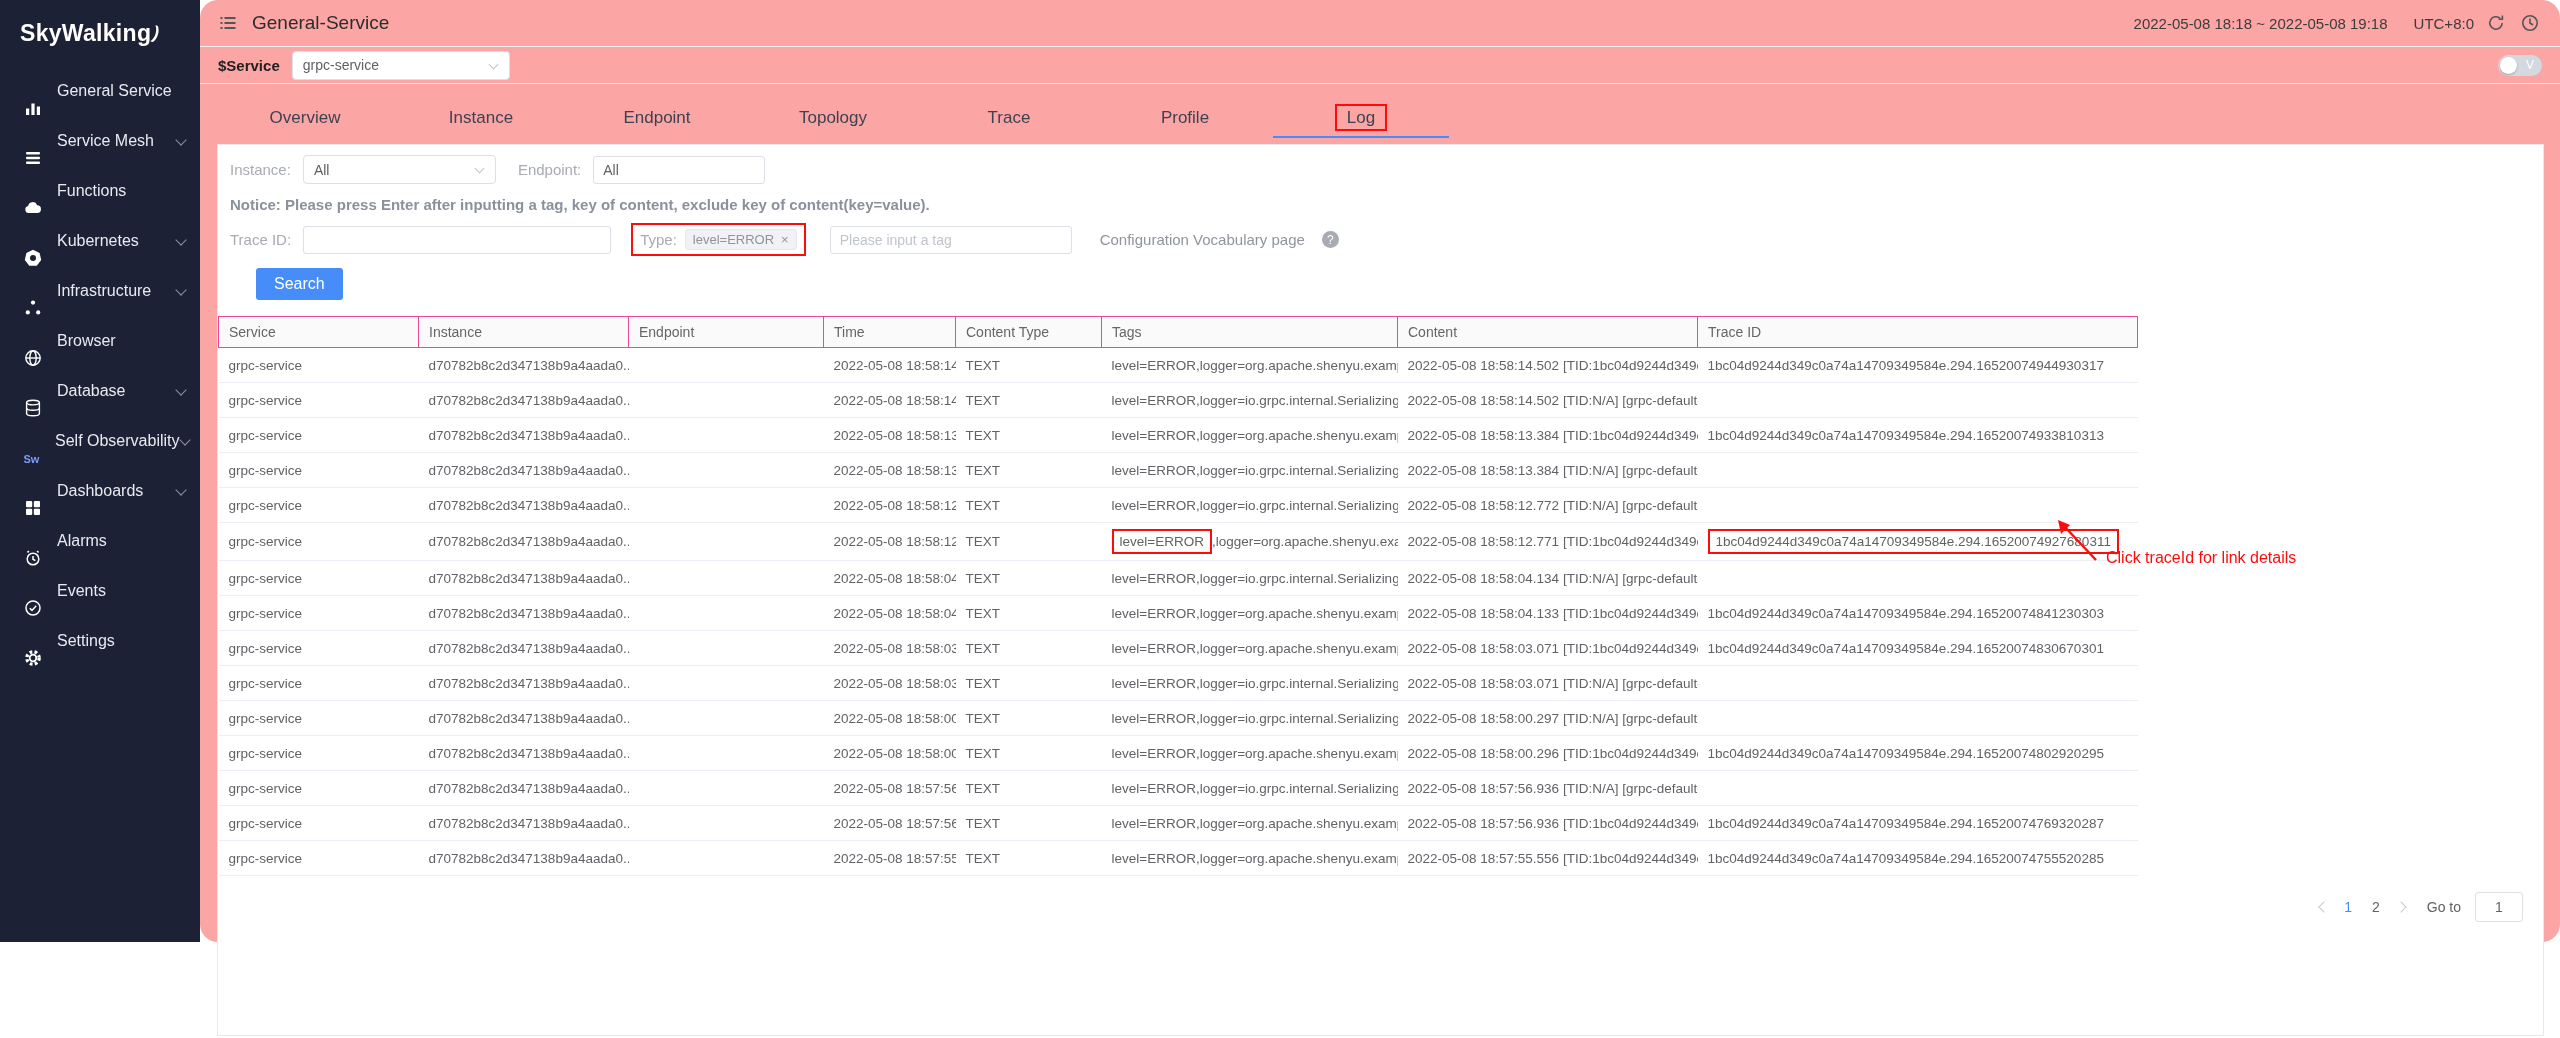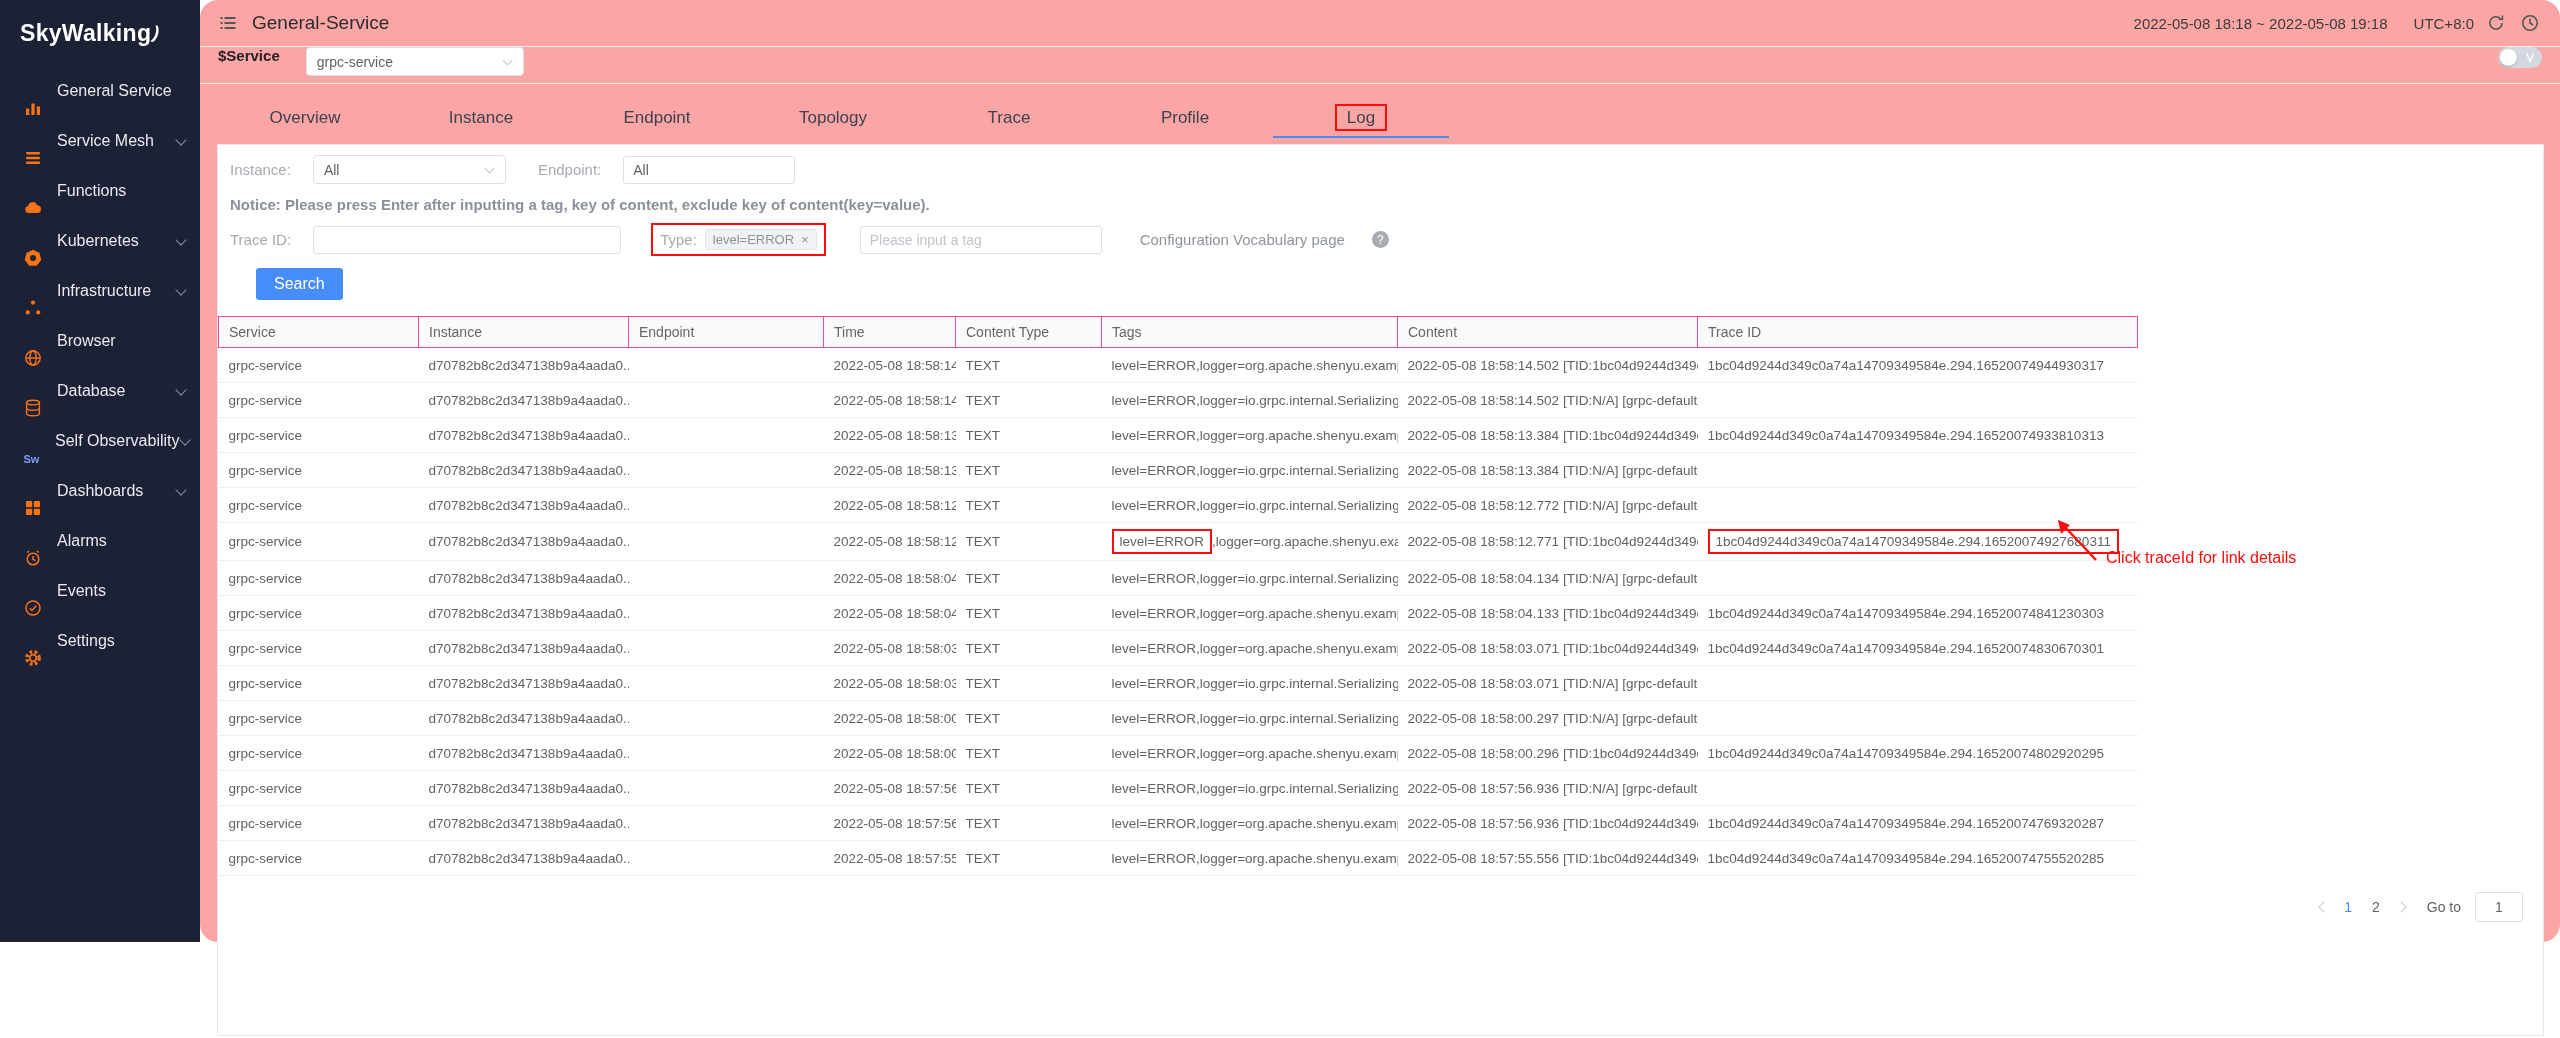--- a/index.html
+++ b/index.html
@@ -5,58 +5,58 @@
   html,body{margin:0;padding:0;}
   body{width:2560px;height:1038px;overflow:hidden;background:#fff;
        font-family:"Liberation Sans",sans-serif;color:#333;}
   .app{display:flex;width:2560px;height:942px;position:relative;}
 
   
   .sidebar{width:200px;flex-shrink:0;background:var(--sidebar-bg,#1d2135);color:#e8eaf0;}
   .logo{height:66px;display:flex;align-items:center;padding-left:20px;font-size:23px;font-weight:bold;color:#fff;letter-spacing:.3px;}
   .logo .spark{color:#fff;font-size:18px;margin-left:2px;transform:rotate(18deg);display:inline-block;}
   .nav-item{height:50px;display:flex;align-items:center;padding:0 14px 0 22px;font-size:16px;cursor:pointer;}
-  .nav-item .icon{width:22px;height:22px;margin-right:13px;display:flex;align-items:center;justify-content:center;color:#f97316;margin-top:33px;}
+  .nav-item .icon{width:22px;height:22px;margin-right:13px;display:flex;align-items:center;justify-content:center;color:#ffffff;margin-top:33px;}
   .nav-item .icon svg{width:20px;height:20px;}
   .nav-item .lbl{white-space:nowrap;}
   .chev{margin-left:auto;width:10px;height:10px;position:relative;}
   .chev::before{content:"";position:absolute;left:1px;top:0;width:7px;height:7px;border-right:1.6px solid #8a90a5;border-bottom:1.6px solid #8a90a5;transform:rotate(45deg);}
 
   
   .main{flex:1;min-width:0;display:flex;flex-direction:column;background:#fca5a5;border-radius:18px;}
   .topbar{height:46px;border-bottom:1px solid #ededed;display:flex;align-items:center;padding:0 18px;gap:12px;flex-shrink:0;}
   .topbar .ticon{width:22px;height:22px;color:#555;display:flex;align-items:center;}
   .topbar .ticon svg{width:20px;height:20px;}
   .page-title{font-size:19px;color:#2c2c2c;}
   .topbar .spacer{flex:1;}
   .time-range{font-size:15px;color:#3c3c3c;}
   .tz{font-size:15px;color:#3c3c3c;margin-left:14px;}
 
-  .service-bar{height:36px;border-bottom:1px solid #ededed;display:flex;align-items:flex-start;padding:0 18px;gap:26px;flex-shrink:0;}
+  .service-bar{height:36px;border-bottom:1px solid #ededed;display:flex;align-items:center;padding:0 18px;gap:12px;flex-shrink:0;}
   .svc-label{font-weight:bold;font-size:15px;color:#222;}
   .select-box{height:27px;border:1px solid #dcdfe6;border-radius:4px;background:#fff;display:inline-flex;align-items:center;padding:0 10px;font-size:14px;color:#606266;gap:8px;}
   .select-box .sel-chev{width:9px;height:9px;position:relative;margin-left:auto;}
   .select-box .sel-chev::before{content:"";position:absolute;left:0;top:0;width:6px;height:6px;border-right:1.4px solid #c0c4cc;border-bottom:1.4px solid #c0c4cc;transform:rotate(45deg);}
   .svc-select{width:196px;}
   .service-bar .spacer{flex:1;}
   .toggle{width:44px;height:21px;border-radius:11px;background:#d4d8df;position:relative;display:flex;align-items:center;cursor:pointer;}
   .toggle .knob{width:17px;height:17px;border-radius:50%;background:#fff;position:absolute;left:2px;top:2px;box-shadow:0 1px 2px rgba(0,0,0,.25);}
   .toggle .tlabel{position:absolute;right:8px;font-size:12px;color:#fff;}
 
   
   .content{flex:1;padding:16px 16px 0 17px;position:relative;min-height:0;}
   .tabs{display:flex;height:38px;}
   .tab{width:176px;text-align:center;font-size:17px;color:#3d4250;line-height:36px;cursor:pointer;}
   .tab.active{border-bottom:2px solid var(--accent,#478df9);}
   .red-box{border:2px solid var(--ann-red,#fe0b0b);}
   .tab .red-box{padding:2px 10px;}
 
   .card{border:1px solid #e7e9ee;margin-top:6px;height:892px;box-sizing:border-box;position:relative;background:#fff;}
 
-  .filter-row{display:flex;align-items:center;gap:22px;padding:10px 12px 0;font-size:15px;}
+  .filter-row{display:flex;align-items:center;gap:12px;padding:10px 12px 0;font-size:15px;}
   .flabel{color:#a8abb2;}
   .f-input{height:26px;border:1px solid #dcdfe6;border-radius:3px;font-size:14px;color:#606266;padding:0 9px;font-family:"Liberation Sans",sans-serif;outline:none;}
   .f-input::placeholder{color:#c0c4cc;}
   .notice{padding:12px 12px 0;font-size:15px;font-weight:bold;color:#8b919c;}
   .tags-box{border:2px solid var(--ann-red,#fe0b0b);display:inline-flex;align-items:center;gap:8px;padding:4px 7px;margin-left:8px;}
   .chip{background:#f0f2f5;border:1px solid #e4e7ed;border-radius:3px;padding:2px 7px;font-size:13px;color:#909399;display:inline-flex;align-items:center;gap:7px;white-space:nowrap;}
   .chip .x{cursor:pointer;color:#909399;font-size:13px;}
   .vocab{color:#8f959e;font-size:15px;margin-left:16px;}
   .help-circle{display:inline-flex;width:17px;height:17px;border-radius:50%;background:#a8abb2;color:#fff;font-size:12px;align-items:center;justify-content:center;margin-left:5px;cursor:pointer;}
   .search-btn{margin:12px 0 0 38px;background:var(--accent,#478df9);color:#fff;border:none;border-radius:3px;font-size:16px;padding:7px 18px;cursor:pointer;font-family:"Liberation Sans",sans-serif;}

